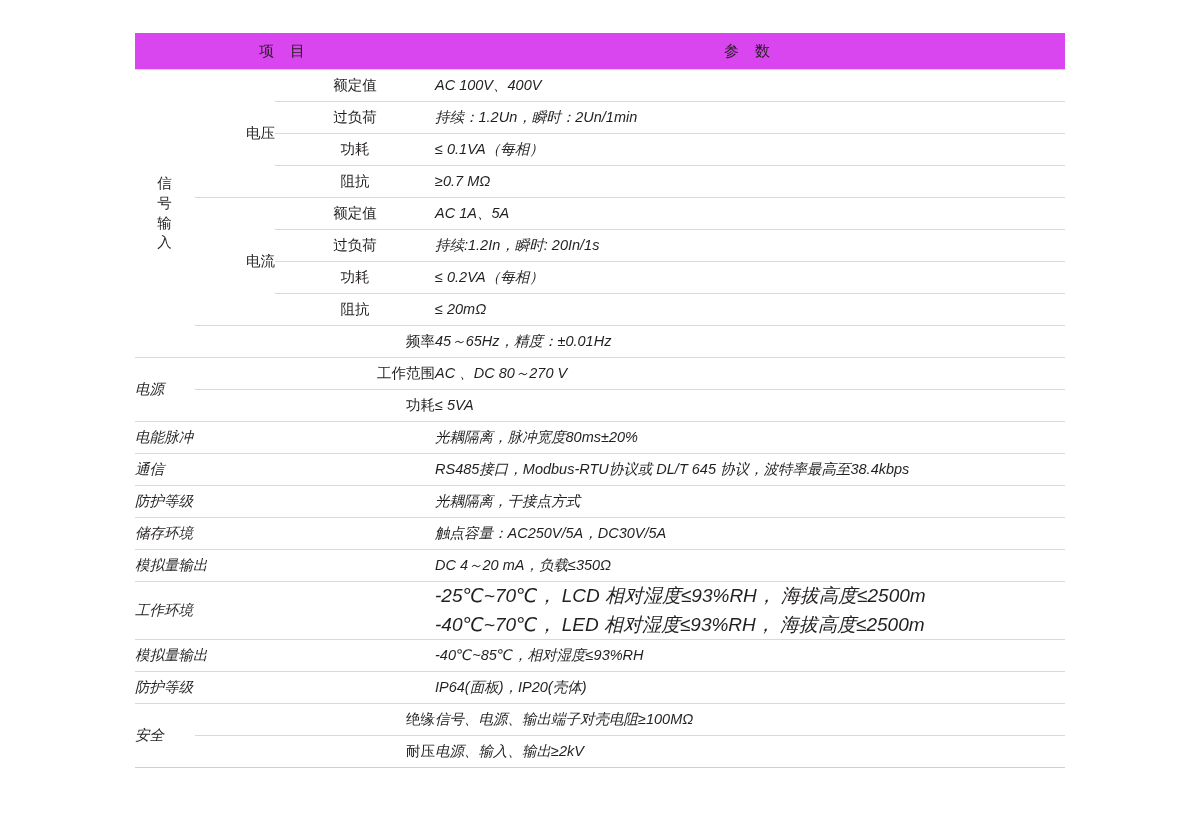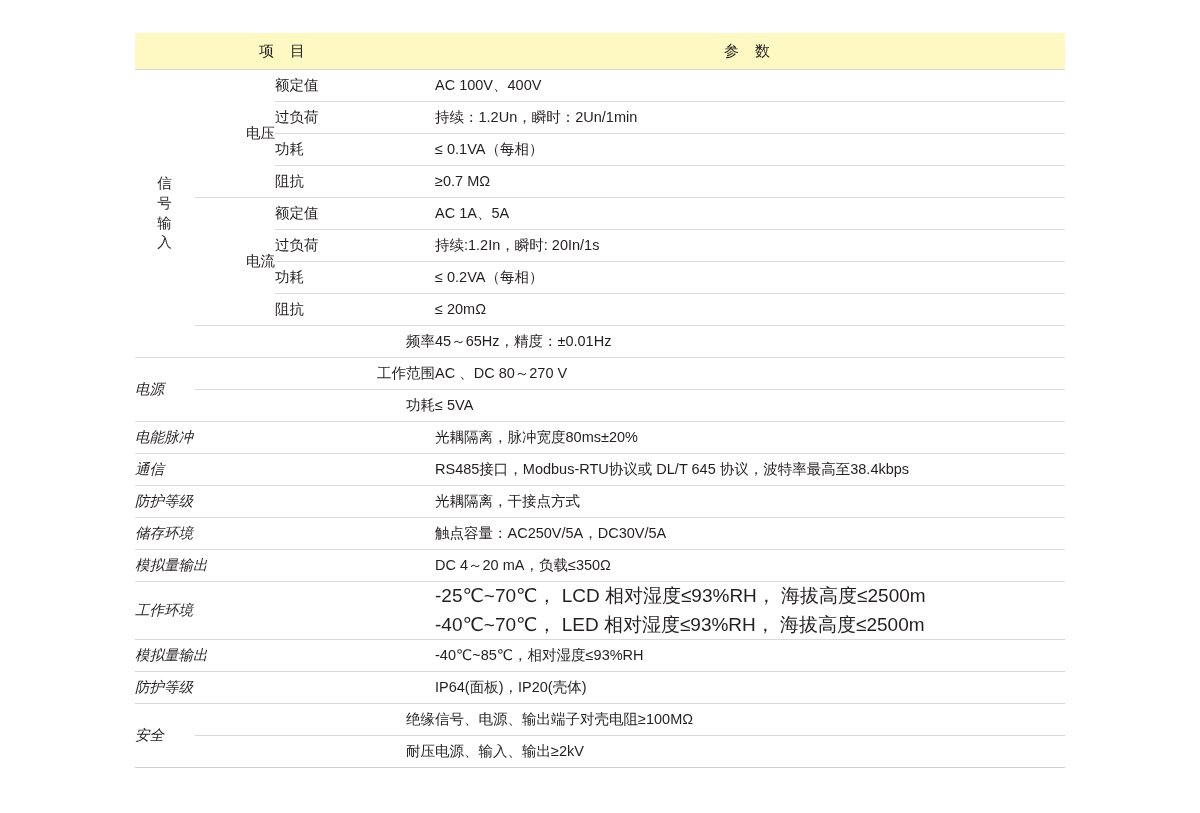--- a/index.html
+++ b/index.html
@@ -30,21 +30,21 @@
   }
   table.spec td {
     border: 0;
     border-bottom: 1px solid #d9d9d9;
     padding: 0;
     vertical-align: middle;
     color: #231f20;
   }
   
   .hdr td {
-    background: #fef9c3;
+    background: #d946ef;
     height: 36px;
     text-align: center;
     font-size: 15px;
     border-bottom: 1px solid #cfcfcf;
     border-top: 1px solid #cfcfcf;
   }
   .hdr .hdr-item { letter-spacing: 6px; }
   .hdr .hdr-param { letter-spacing: 6px; }
 
   
@@ -56,28 +56,29 @@
   .lvl1 {
     text-align: left;
     padding-left: 14px;
     font-style: italic;
   }
   .lvl2 {
     text-align: right;
     padding-left: 12px;
   }
   .lvl3 {
-    text-align: left;
+    text-align: center;
     padding-left: 14px;
     margin-top: 20px;
   }
   .val {
     text-align: left;
     padding-left: 14px;
     line-height: 1.45;
+    font-style: italic;
   }
   .row-h { height: 32px; }
   .vert {
     text-align: center;
     line-height: 1.35;
     letter-spacing: 1px;
   }
   .vert span { display: block; }
   .two-line {
     line-height: 1.5;

